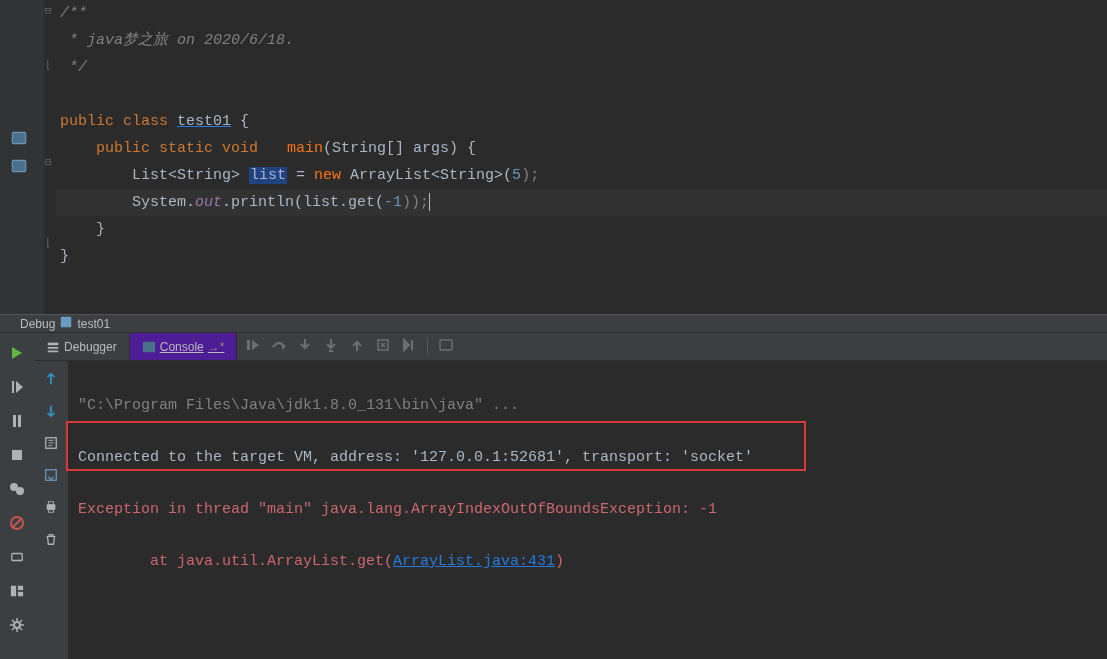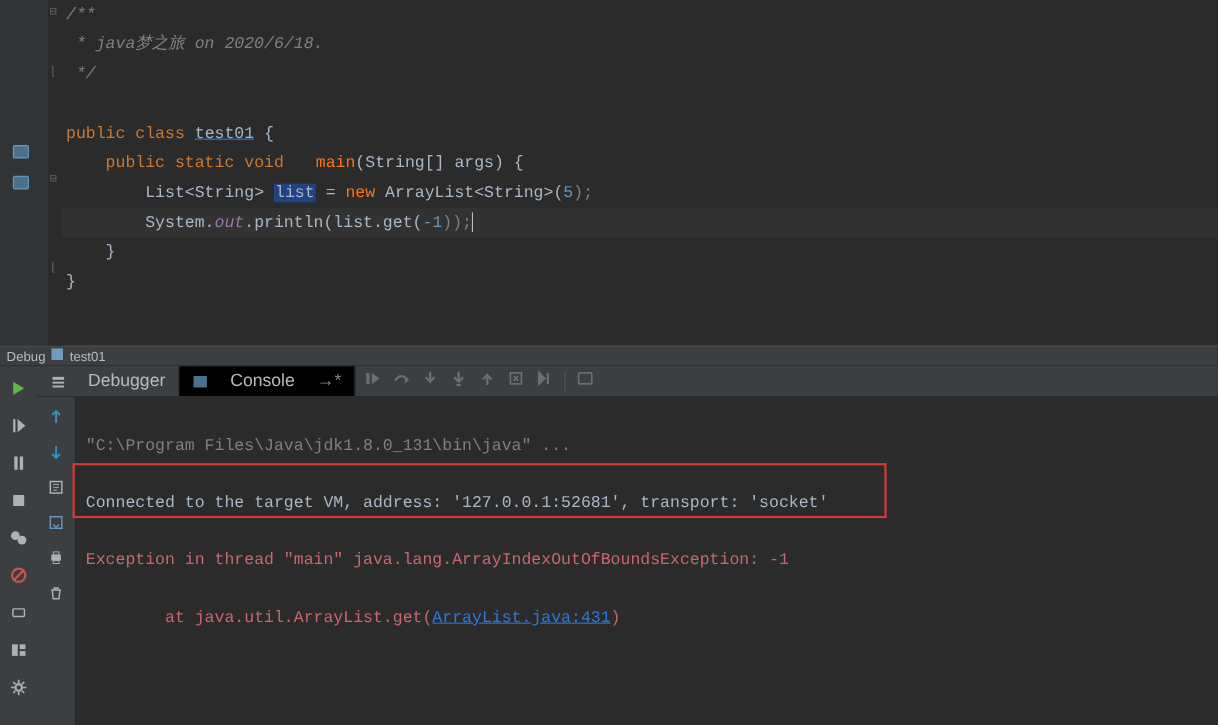--- a/index.html
+++ b/index.html
@@ -68,21 +68,21 @@
 .hl-var { background: #214283; color: #a9b7c6; padding: 0 1px; }
 .caret { border-left: 1px solid #bbb; display: inline-block; height: 18px; vertical-align: middle; }
 
 .debug-header {
   height: 24px;
   background: #3c3f41;
   border-top: 1px solid #555;
   border-bottom: 1px solid #2d2d2d;
   display: flex;
   align-items: center;
-  padding: 0 6px;
+  padding: 0 20px;
   font-size: 12px;
   color: #bbbbbb;
   font-family: sans-serif;
 }
 .debug-header .icon-sm { margin: 0 4px; }
 
 .debug-body {
   flex: 1;
   display: flex;
   background: #3c3f41;
@@ -105,29 +105,29 @@
 }
 .tab-row {
   height: 28px;
   background: #3c3f41;
   display: flex;
   align-items: stretch;
   border-bottom: 1px solid #2d2d2d;
 }
 .tab {
   padding: 4px 12px;
-  font-size: 16px;
+  font-size: 12px;
   font-family: sans-serif;
   color: #bbbbbb;
   border-right: 1px solid #2d2d2d;
   display: flex;
   align-items: center;
-  gap: 20px;
-}
-.tab.active { background: #000000; }
+  gap: 4px;
+}
+.tab.active { background: #4c1d95; text-decoration: underline; }
 .tab-tools {
   display: flex;
   align-items: center;
   gap: 10px;
   padding: 0 8px;
 }
 .tab-tools svg { fill: #6e6e6e; }
 .tab-tools .btn svg { width:16px; height:16px; }
 .console-row {
   flex: 1;

